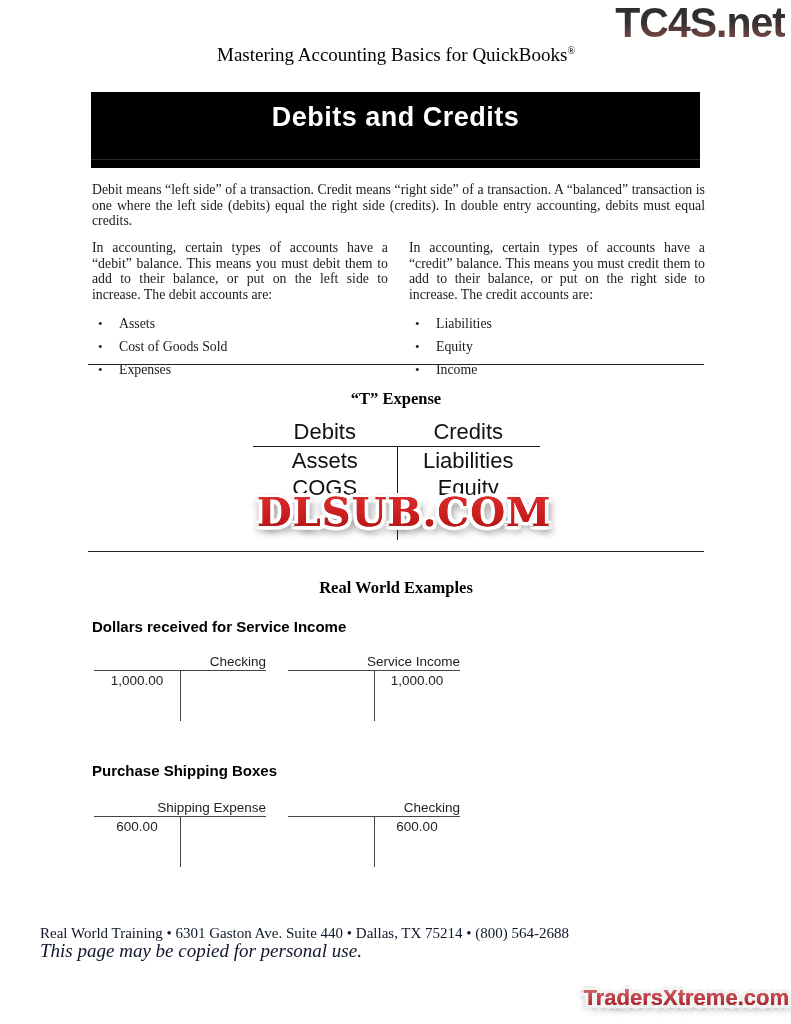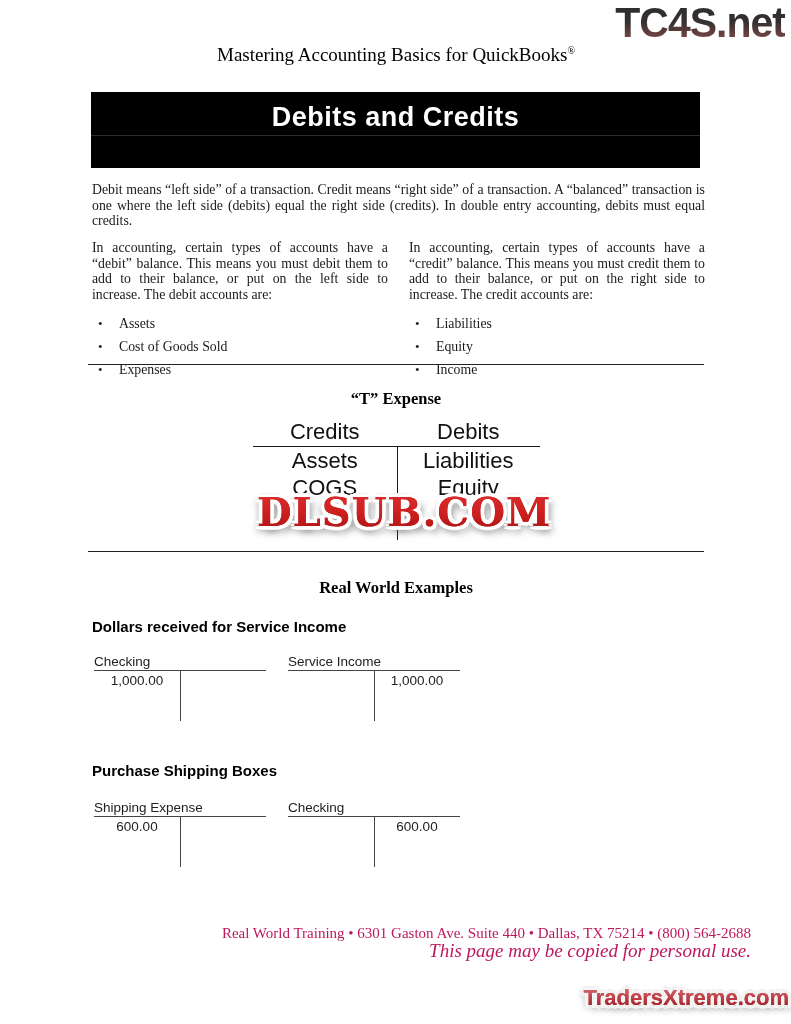--- a/index.html
+++ b/index.html
@@ -57,21 +57,21 @@
   
   .doc-title {
     position:absolute; top:44px; left:92px; width:608px; text-align:center;
     font-size:19px; color:#000;
   }
   .doc-title sup { font-size:10px; }
   .banner {
     position:absolute; top:92px; left:91px; width:609px; height:76px; background:#000;
   }
   .banner-text {
-    height:44px; line-height:50px; text-align:center; color:#fff;
+    height:68px; line-height:50px; text-align:center; color:#fff;
     font-family:"Liberation Sans", sans-serif; font-weight:bold; font-size:27px;
     border-bottom:1px solid #2b2b2b; letter-spacing:0.5px;
   }
 
   
   .intro {
     position:absolute; top:182px; left:92px; width:613px;
     font-size:13.8px; line-height:15.6px; text-align:justify;
   }
   .cols { position:absolute; top:220px; left:92px; width:613px; display:flex; justify-content:space-between;margin-top:20px; }
@@ -104,31 +104,31 @@
 
   
   .ex-title {
     position:absolute; left:92px; font-family:"Liberation Sans", sans-serif;
     font-weight:bold; font-size:15px; color:#000;
   }
   .ex1-title { top:618px; }
   .ex2-title { top:762px;text-align:center; }
 
   .ta { position:absolute; width:172px; font-family:"Liberation Sans", sans-serif; color:#222; }
-  .ta-name { text-align:left; font-size:13.5px; line-height:17px; }
+  .ta-name { text-align:right; font-size:13.5px; line-height:17px; }
   .ta-body { position:relative; border-top:1.3px solid #444; height:50px; display:flex; }
   .ta-body::before { content:""; position:absolute; left:50%; top:0; width:1.3px; height:50px; background:#444; }
   .ta-cell { width:50%; text-align:center; font-size:13.5px; line-height:17px; padding-top:1px; }
   .ex1 .ta { top:653px; }
   .ex2 .ta { top:799px; }
   .ta-pos-a { left:94px; }
   .ta-pos-b { left:288px; }
 
   
-  .footer { position:absolute; top:924px; left:40px; width:711px; text-align:right; color:#be185d; }
+  .footer { position:absolute; top:924px; left:40px; width:711px; text-align:left; color:#0f172a; }
   .footer .f1 { font-size:15px; line-height:18px; }
   .footer .f2 { font-size:14.5px; line-height:18px; }
   .footer .f3 { font-size:19px; line-height:18px; font-style:italic; }
 </style>
 </head>
 <body>
 
 <div class="page">
 
   <div class="wm wm-top">TC4S.net</div>
@@ -179,22 +179,22 @@
       </div>
     </div>
   </div>
 
   <div class="rule rule-1"></div>
 
   <div class="sec-heading h-taccounts">“T” Expense</div>
 
   <div class="main-t">
     <div class="mt-headers">
+      <div class="mt-h">Debits</div>
       <div class="mt-h">Credits</div>
-      <div class="mt-h">Debits</div>
     </div>
     <div class="mt-body">
       <div class="mt-row">
         <div class="mt-cell">Assets</div>
         <div class="mt-cell">Liabilities</div>
       </div>
       <div class="mt-row">
         <div class="mt-cell">COGS</div>
         <div class="mt-cell">Equity</div>
       </div>

